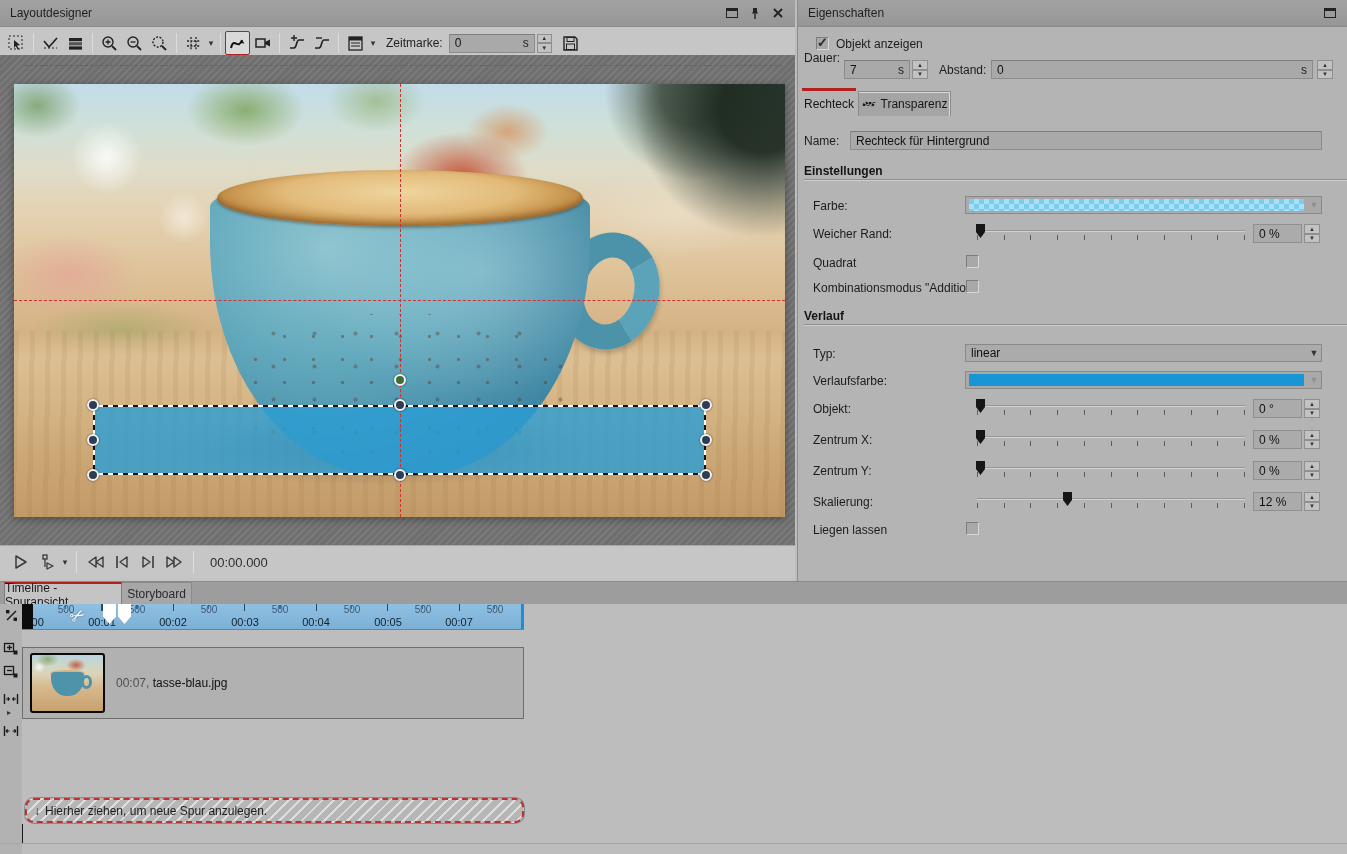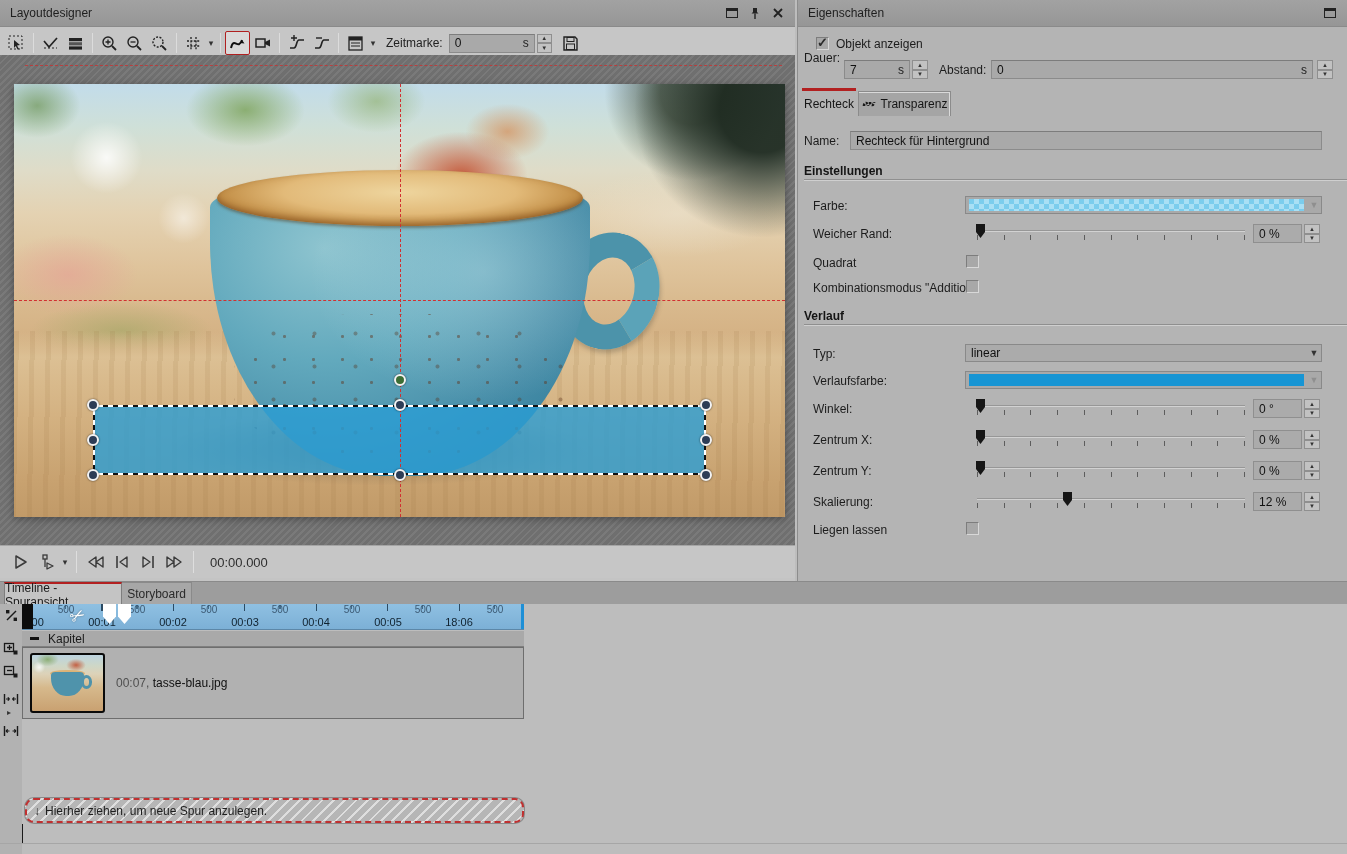--- a/index.html
+++ b/index.html
@@ -507,21 +507,21 @@
         <span>linear</span>
         <span class="dd-arrow dark"></span>
       </div>
 
       <span class="plabel" style="top:347px">Verlaufsfarbe:</span>
       <div class="grad-field" style="top:344px">
         <div class="grad-bar"></div>
         <span class="dd-arrow"></span>
       </div>
 
-      <span class="plabel" style="top:375px">Winkel:</span>
+      <span class="plabel" style="top:375px">Objekt:</span>
       <div class="slider" style="top:372px">
         <div class="sl-track"></div>
         <div class="sl-ticks"></div>
         <div class="sl-handle" style="left:-1px"></div>
       </div>
       <div class="valbox" style="top:372px">
         <span>0 °</span>
       </div>
       <span class="pspin row-spin" style="top:372px">
           <span class="up"></span>
@@ -624,39 +624,35 @@
 
     <div id="ruler">
       <div class="rl-major"></div>
       <div class="rl-minor"></div>
       <span class="rl-label" style="left:8px">00:00</span>
       <span class="rl-label" style="left:80px">00:01</span>
       <span class="rl-label" style="left:151px">00:02</span>
       <span class="rl-label" style="left:223px">00:03</span>
       <span class="rl-label" style="left:294px">00:04</span>
       <span class="rl-label" style="left:366px">00:05</span>
-      <span class="rl-label" style="left:437px">18:06</span>
+      <span class="rl-label" style="left:437px">00:07</span>
       <span class="rl-sub" style="left:44px">500</span>
       <span class="rl-sub" style="left:115px">500</span>
       <span class="rl-sub" style="left:187px">500</span>
       <span class="rl-sub" style="left:258px">500</span>
       <span class="rl-sub" style="left:330px">500</span>
       <span class="rl-sub" style="left:401px">500</span>
       <span class="rl-sub" style="left:473px">500</span>
       <div id="playhead"></div>
       <span id="scissors"></span>
       <div class="flag" style="left:81px"></div>
       <div class="flag" style="left:96px"></div>
       <div id="ruler-end"></div>
     </div>
 
-    <div id="kapitel">
-      <span id="kapitel-collapse"></span>
-      <span>Kapitel</span>
-    </div>
 
     <div class="track" id="track1">
       <div id="thumb1">
         <div class="mini-rim"></div>
         <div class="mini-cup"></div>
         <div class="mini-handle"></div>
       </div>
       <span class="track-label">
         <span class="dur">00:07,</span>
         <span class="nm">tasse-blau.jpg</span>

